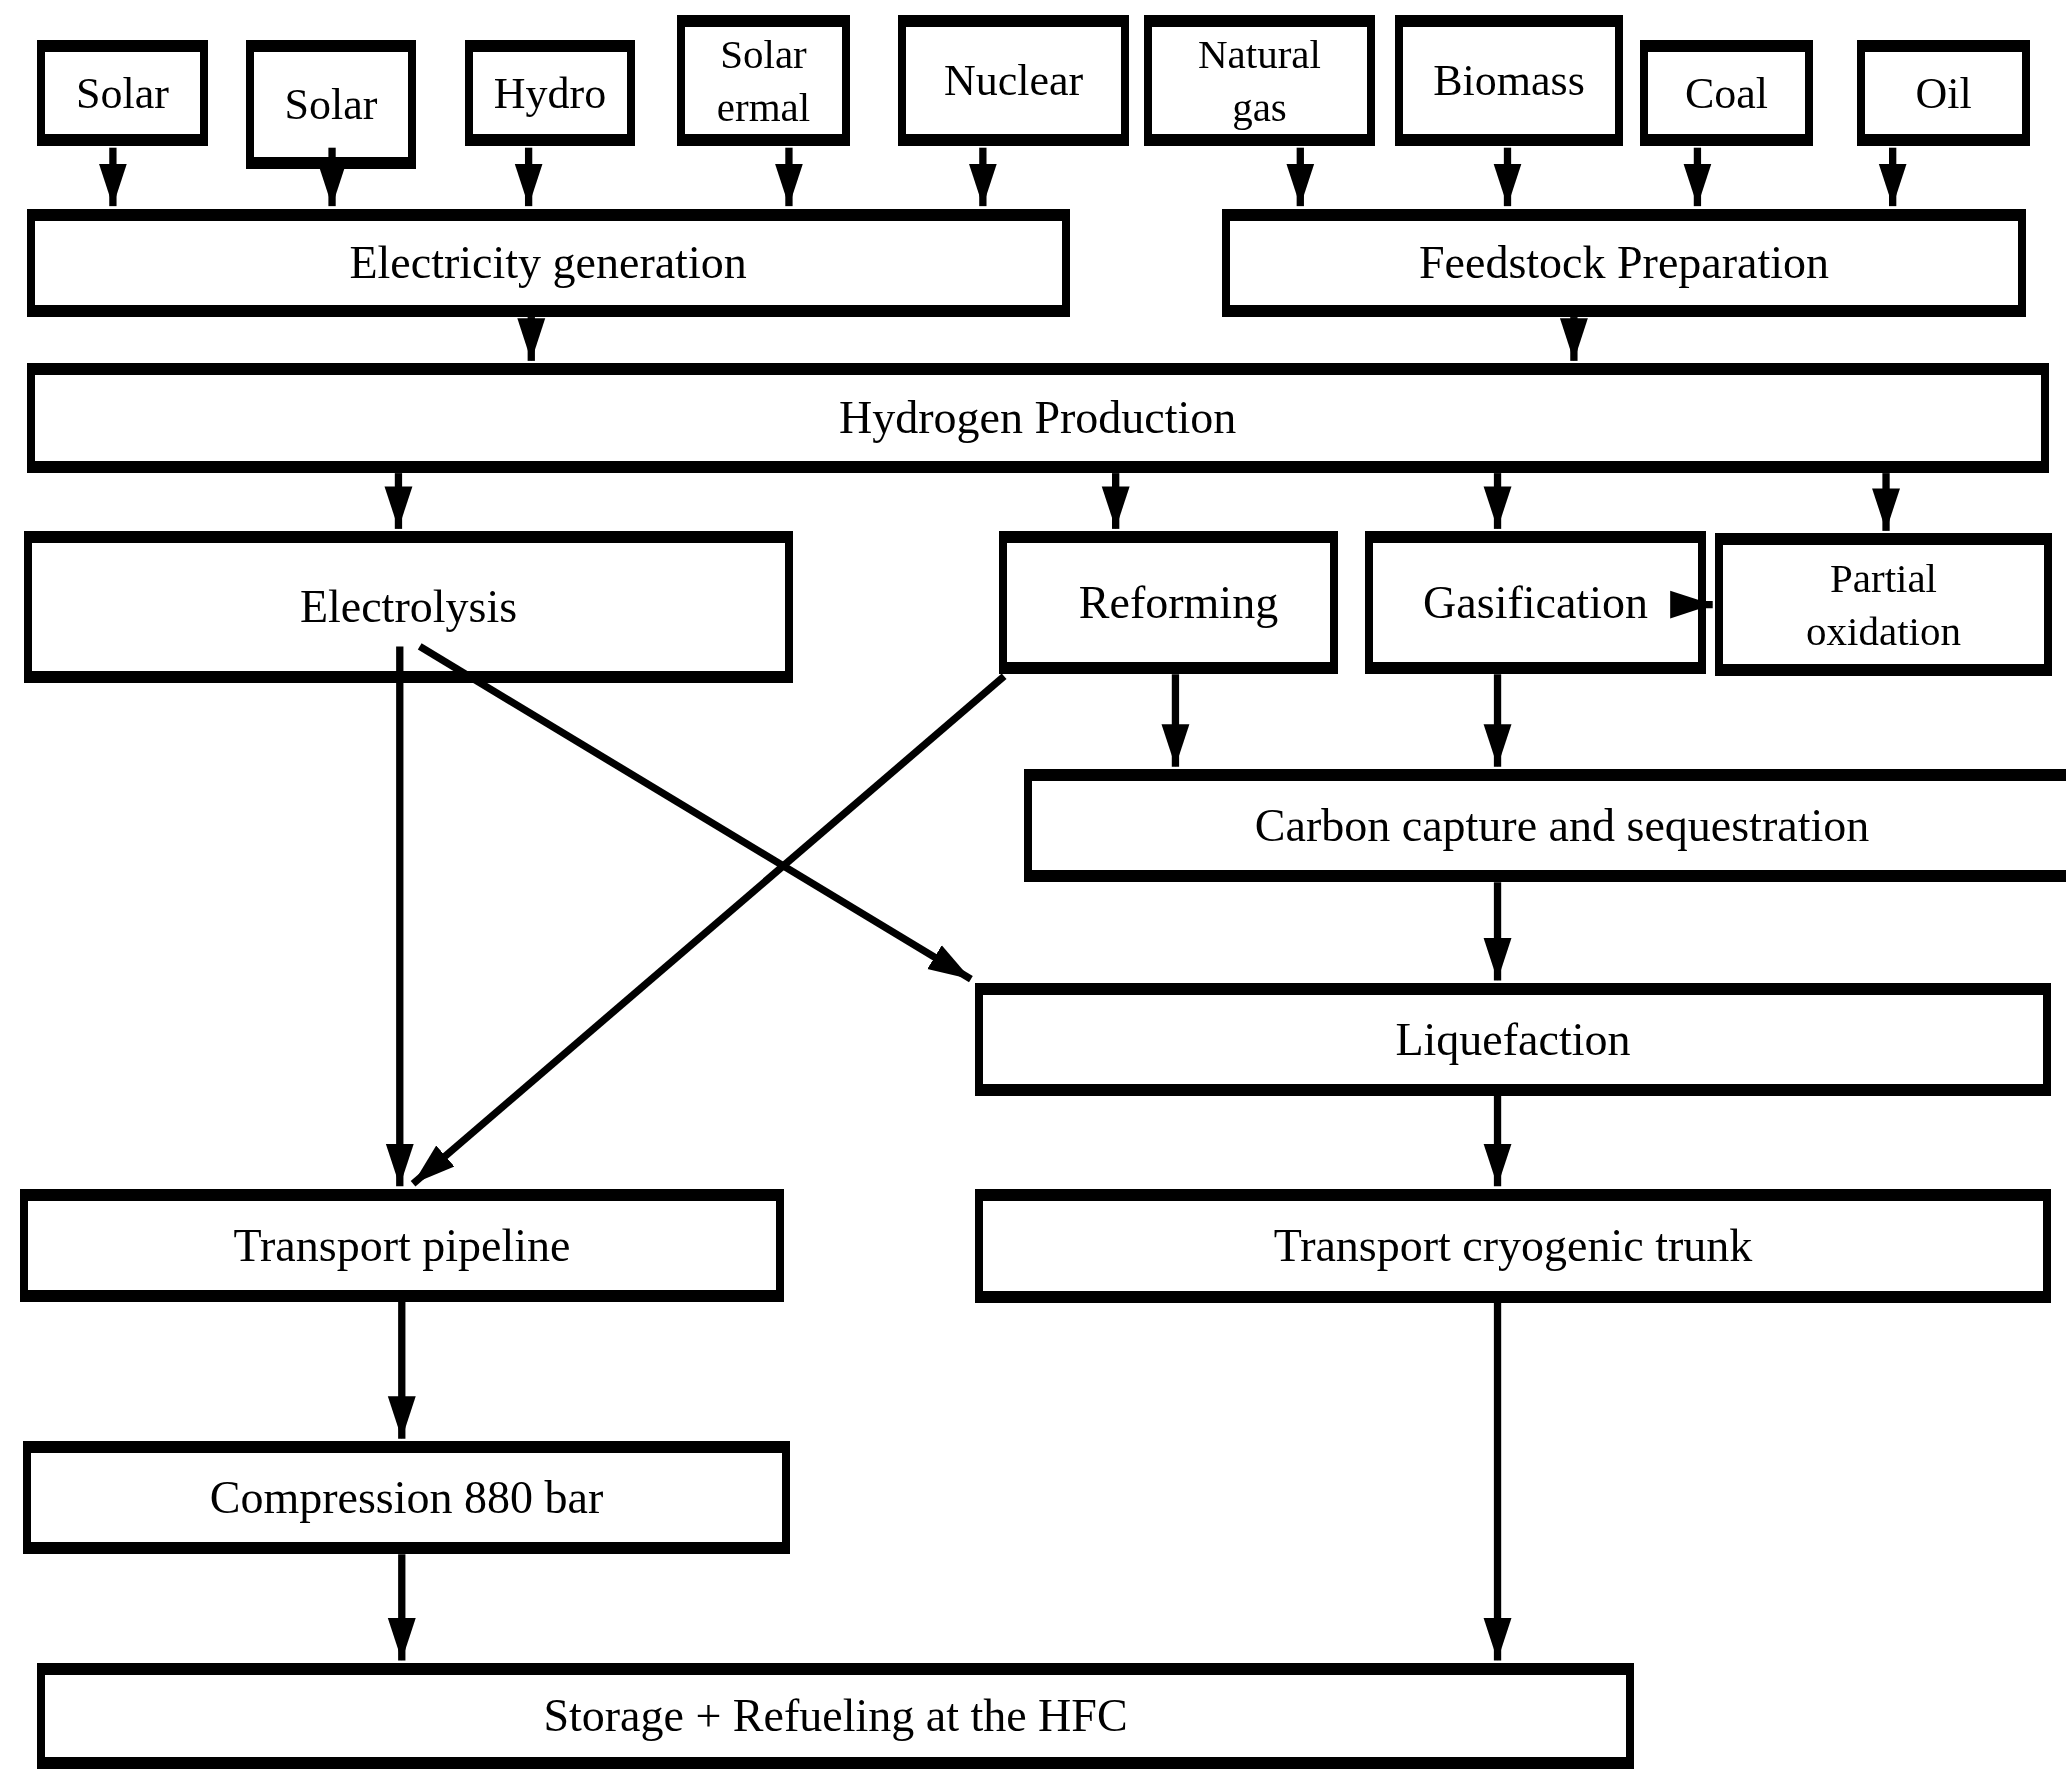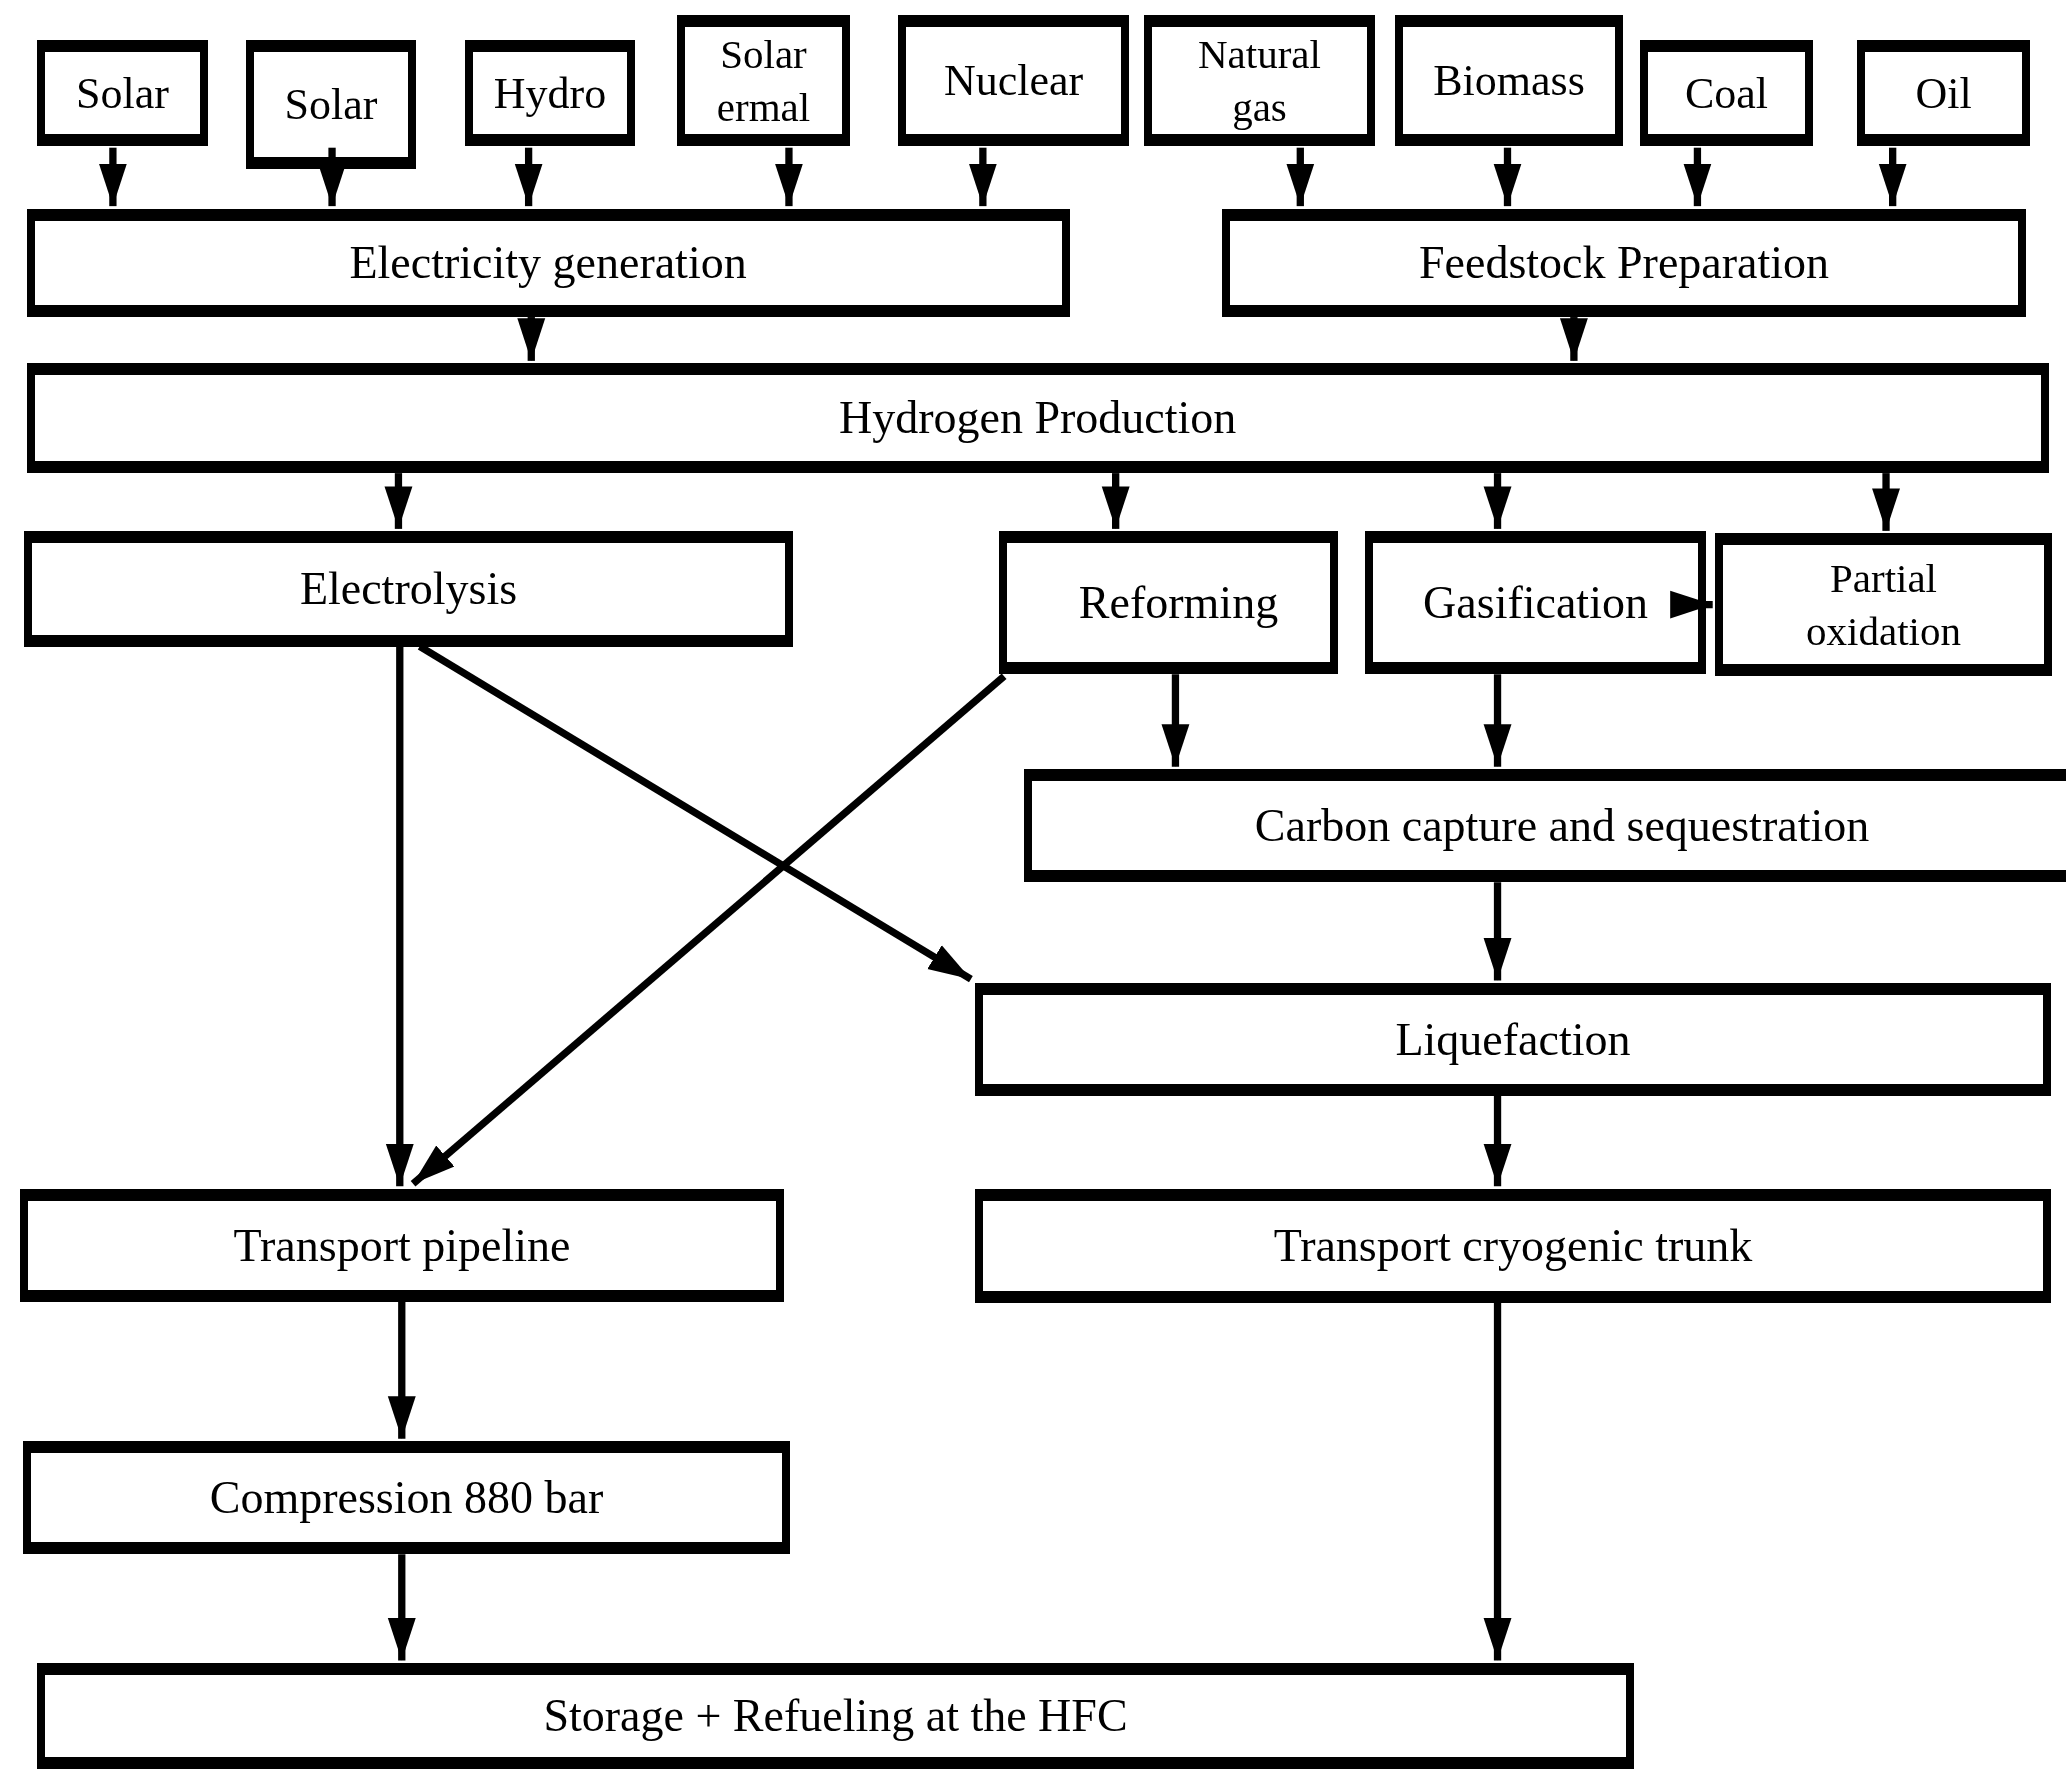--- a/index.html
+++ b/index.html
@@ -58,21 +58,21 @@
 gas</div>
   <div class="node src" style="left:1395px; top:15.3px; width:228px; height:131px;">Biomass</div>
   <div class="node src" style="left:1640px; top:40px; width:173px; height:106px;">Coal</div>
   <div class="node src" style="left:1857px; top:40px; width:173px; height:106px;">Oil</div>
 
   <div class="node" style="left:26.6px; top:209px; width:1043px; height:108px;">Electricity generation</div>
   <div class="node" style="left:1222px; top:209px; width:804px; height:108px;">Feedstock Preparation</div>
 
   <div class="node" style="left:26.6px; top:363px; width:2022px; height:110px;">Hydrogen Production</div>
 
-  <div class="node" style="left:24px; top:531px; width:769px; height:116px;">Electrolysis</div>
+  <div class="node" style="left:24px; top:531px; width:769px; height:152px;">Electrolysis</div>
   <div class="node" style="left:999px; top:531px; width:339px; height:143px;padding-left:20px;">Reforming</div>
   <div class="node" style="left:1365px; top:531px; width:341px; height:143px;">Gasification</div>
   <div class="node twoline" style="left:1715px; top:533px; width:337px; height:143px;">Partial
 oxidation</div>
 
   <div class="node" style="left:1024px; top:769px; width:1076px; height:113px;">Carbon capture and sequestration</div>
   <div class="node" style="left:975px; top:983px; width:1076px; height:113px;">Liquefaction</div>
   <div class="node" style="left:975px; top:1189px; width:1076px; height:114px;">Transport cryogenic trunk</div>
 
   <div class="node" style="left:20px; top:1189px; width:764px; height:113px;">Transport pipeline</div>

